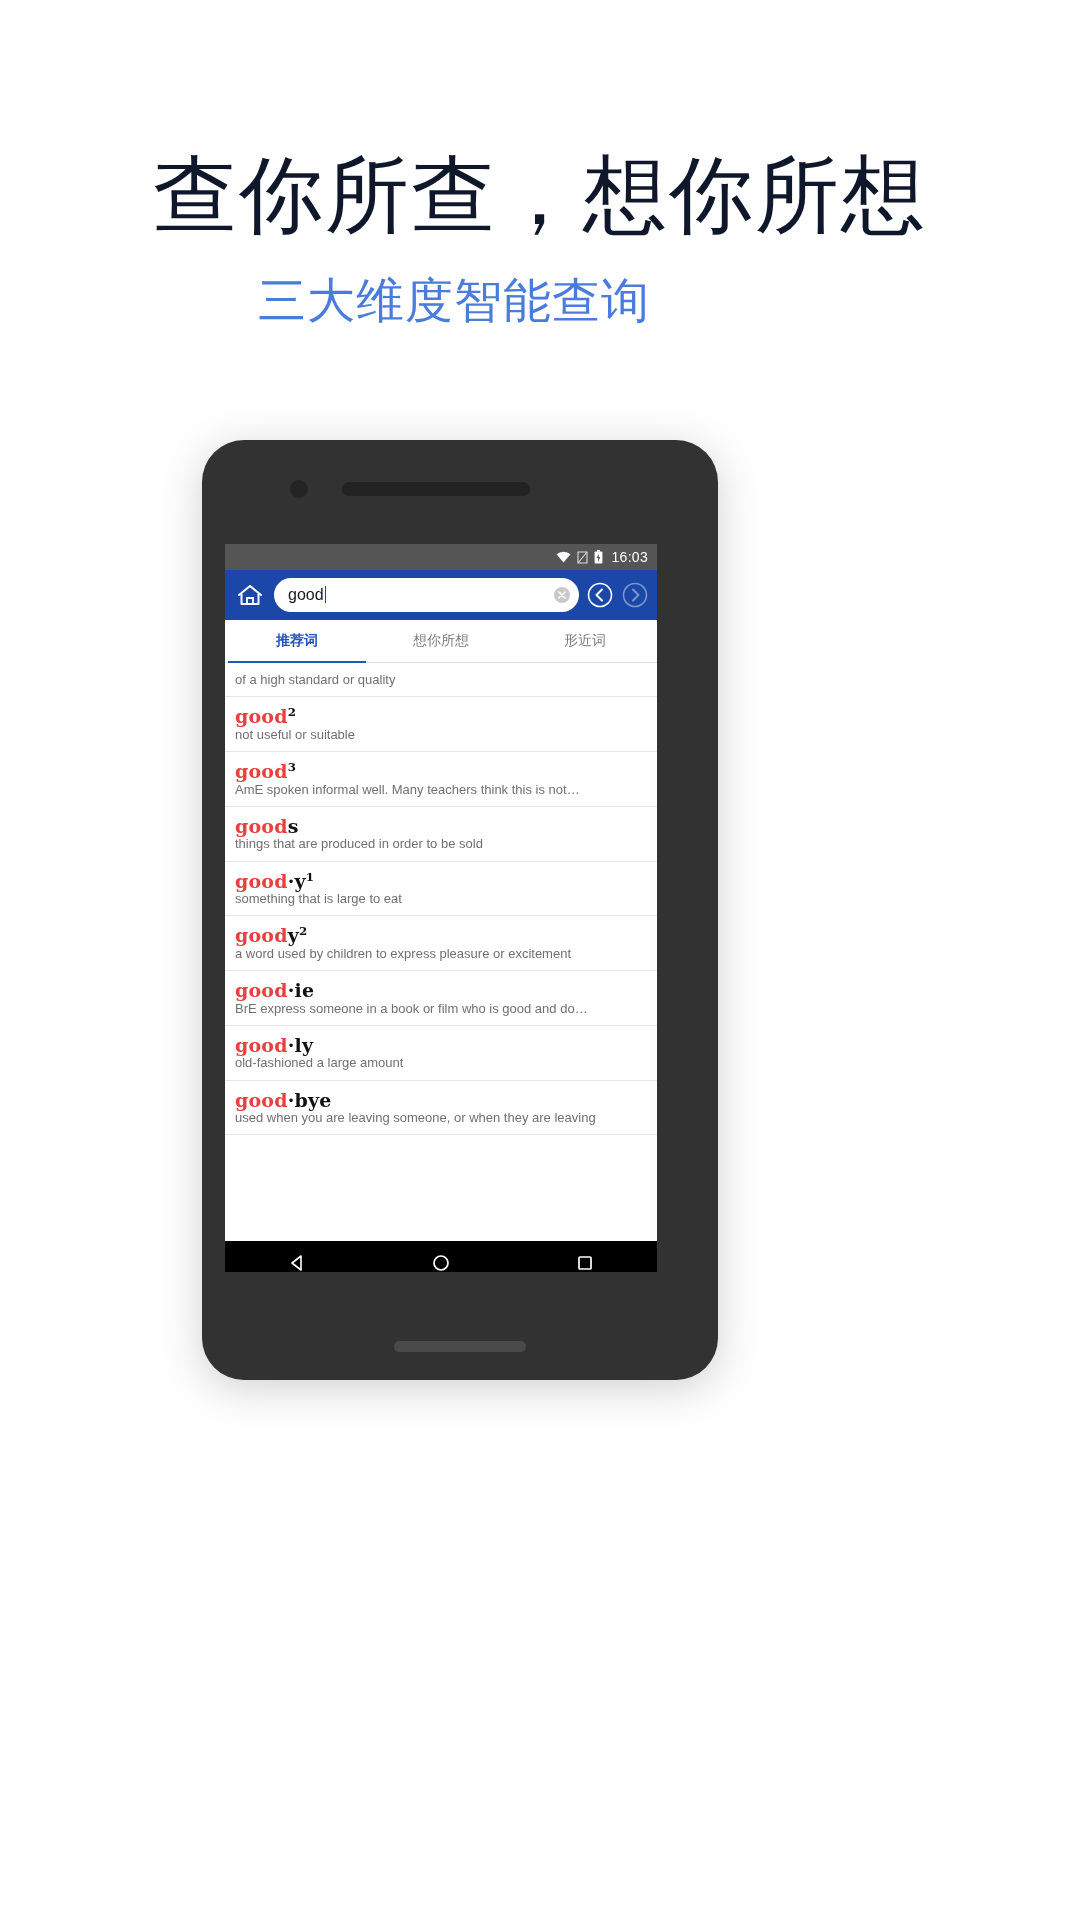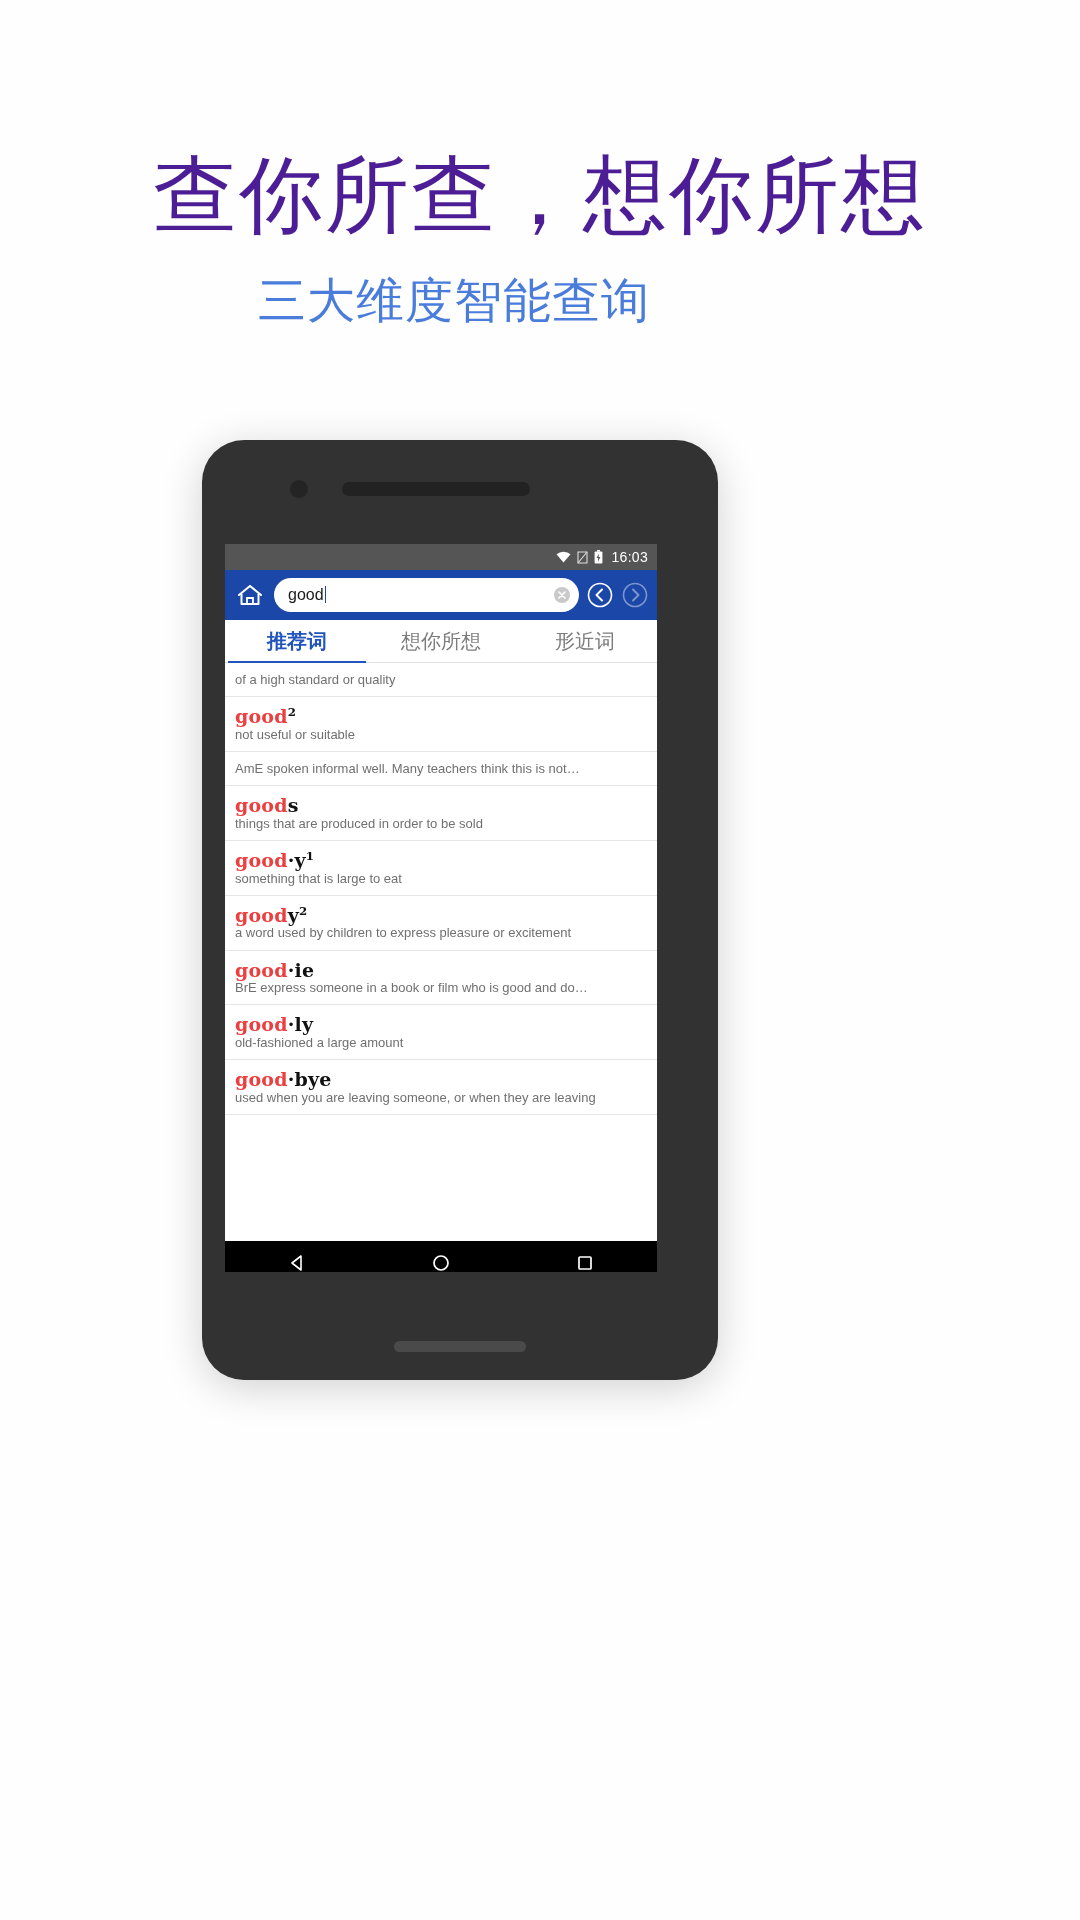--- a/index.html
+++ b/index.html
@@ -22,21 +22,21 @@
   
   .headline {
     position: absolute;
     top: 148px;
     left: 0;
     width: 1080px;
     text-align: center;
     font-size: 84px;
     line-height: 1.12;
     font-weight: 400;
-    color: #4c1d95;
+    color: #0f172a;
     letter-spacing: 2px;
     font-family: "DejaVu Sans", "Liberation Sans", sans-serif;
   }
 
   .subtitle {
     position: absolute;
     top: 272px;
     left: 0;
     width: 908px;
     text-align: center;
@@ -185,21 +185,21 @@
     display: flex;
     height: 42px;
     background: #ffffff;
     border-bottom: 1px solid #e0e0e0;
   }
   .tab {
     flex: 1 1 0;
     display: flex;
     align-items: center;
     justify-content: center;
-    font-size: 20px;
+    font-size: 14px;
     color: #7d7d7d;
     font-family: "DejaVu Sans", "Liberation Sans", sans-serif;
     position: relative;
   }
   .tab.active {
     color: #2255bb;
     font-weight: bold;
   }
   .tab.active::after {
     content: "";
@@ -338,20 +338,21 @@
         <div class="word-item">
           <div class="word-def">of a high standard or quality</div>
         </div>
 
         <div class="word-item">
           <div class="word-head"><span>good</span><span class="suffix"></span><sup>2</sup></div>
           <div class="word-def">not useful or suitable</div>
         </div>
 
         <div class="word-item">
+          <div class="word-head"><span>good</span><span class="suffix"></span><sup>3</sup></div>
           <div class="word-def">AmE  spoken informal well. Many teachers think this is not…</div>
         </div>
 
         <div class="word-item">
           <div class="word-head"><span>good</span><span class="suffix">s</span><sup></sup></div>
           <div class="word-def">things that are produced in order to be sold</div>
         </div>
 
         <div class="word-item">
           <div class="word-head"><span>good</span><span class="suffix">·y</span><sup>1</sup></div>

